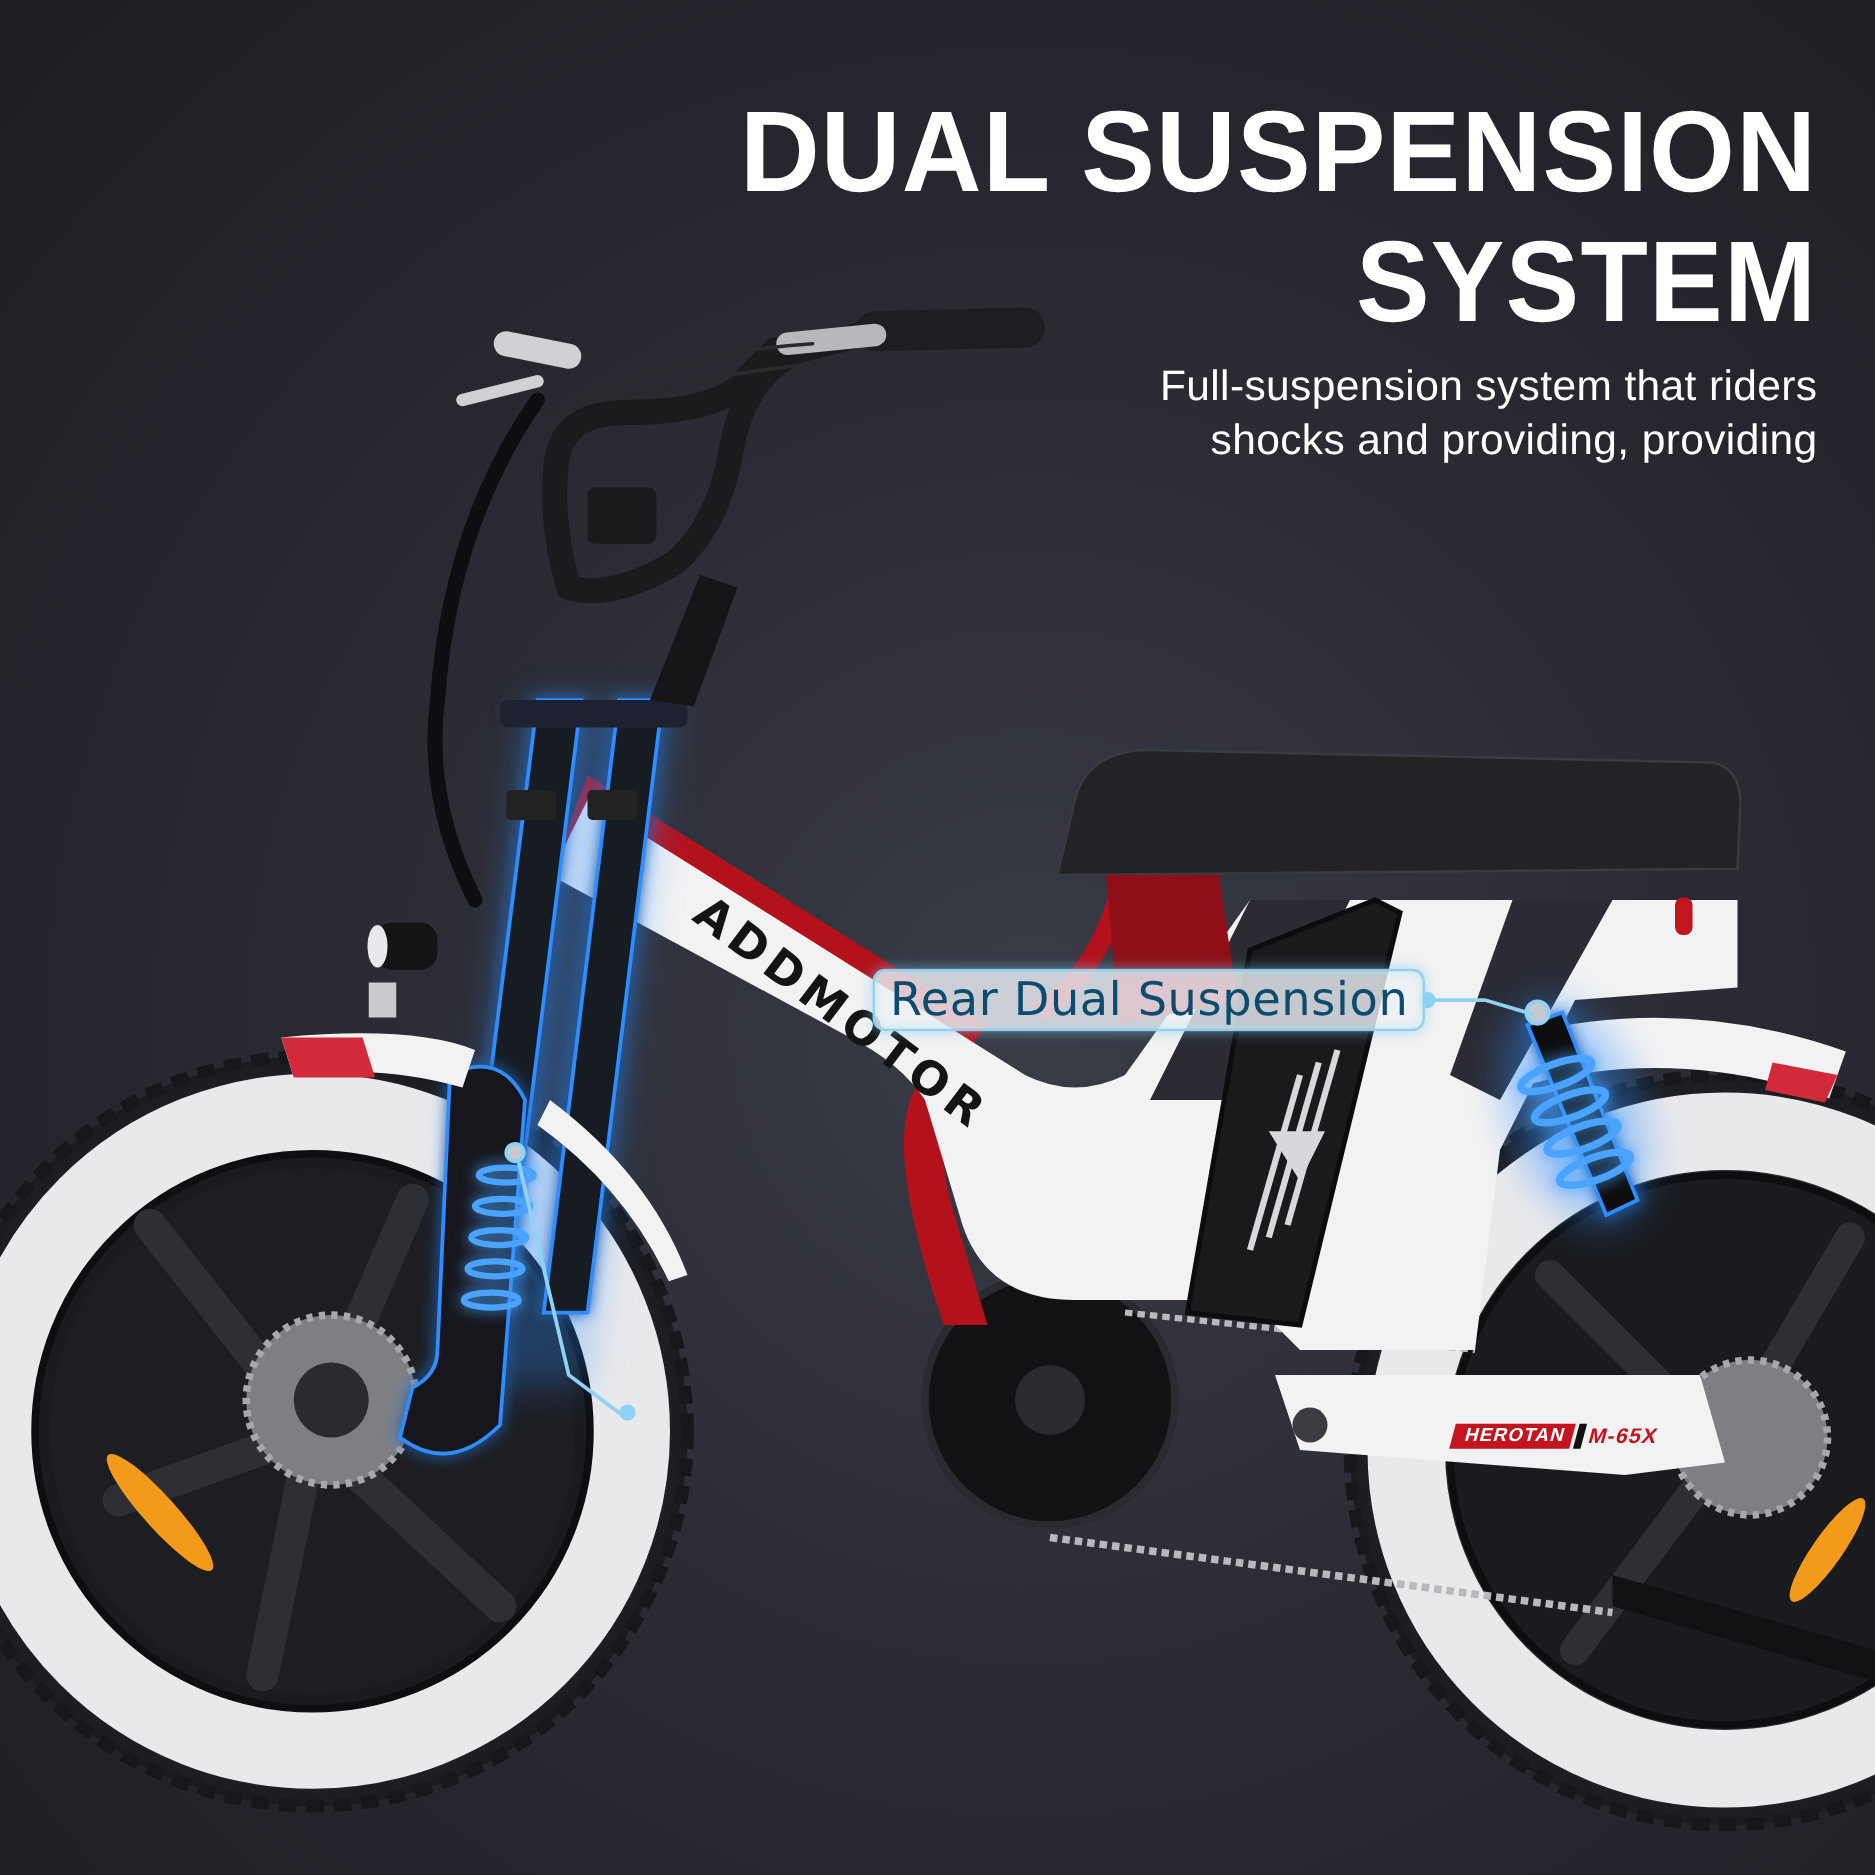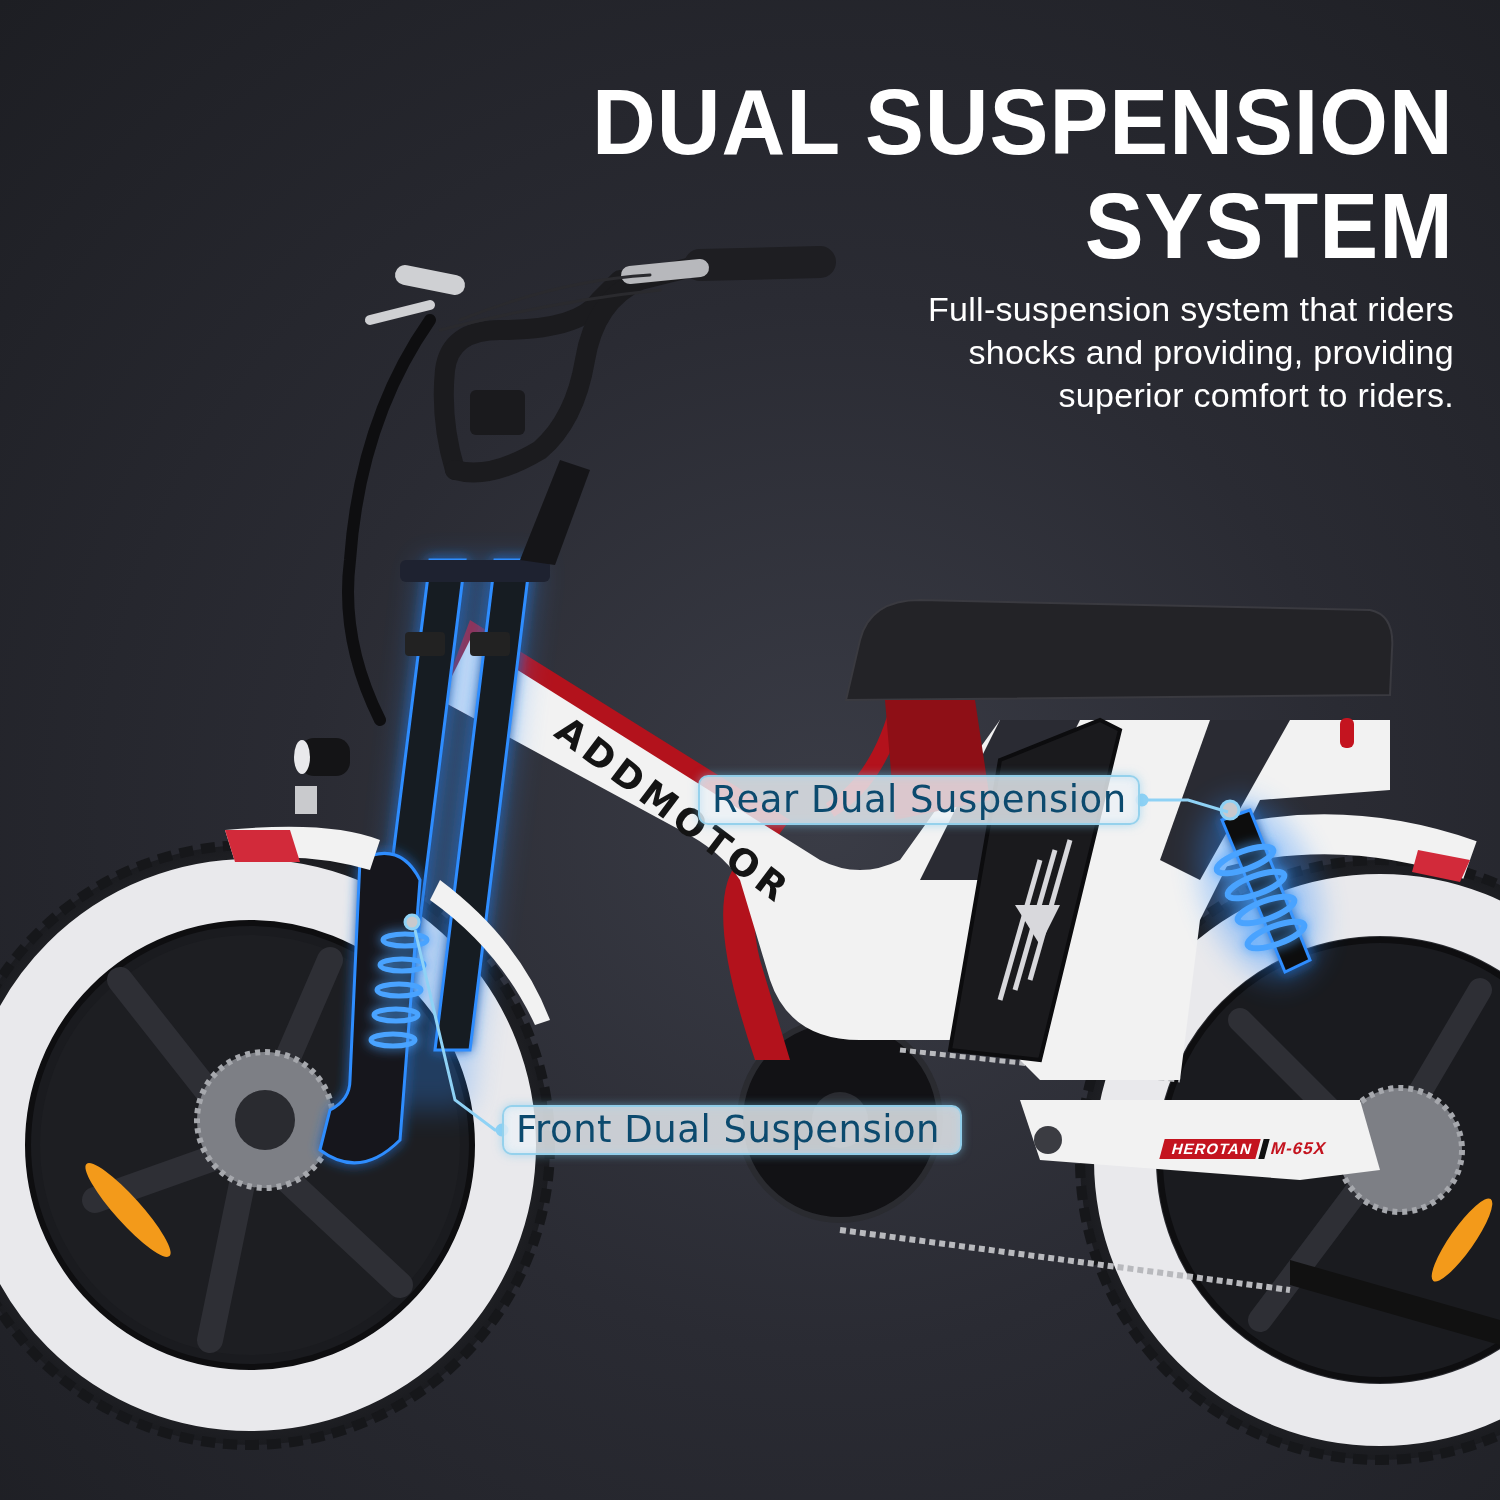--- a/index.html
+++ b/index.html
@@ -233,19 +233,17 @@
   </div>
 
   <h1 class="headline" style="margin:0;">
     <span class="line">DUAL SUSPENSION</span>
     <span class="line">SYSTEM</span>
   </h1>
 
   <p class="subtext" style="margin:0;">
     <span class="line">Full-suspension system that riders</span>
     <span class="line">shocks and providing, providing</span>
-    <span class="line">superior comfort to riders.</span>
   </p>
 
   <div class="callout callout-rear">Rear Dual Suspension</div>
-  <div class="callout callout-front">Front Dual Suspension</div>
 
 </div>
 
 </body></html>

